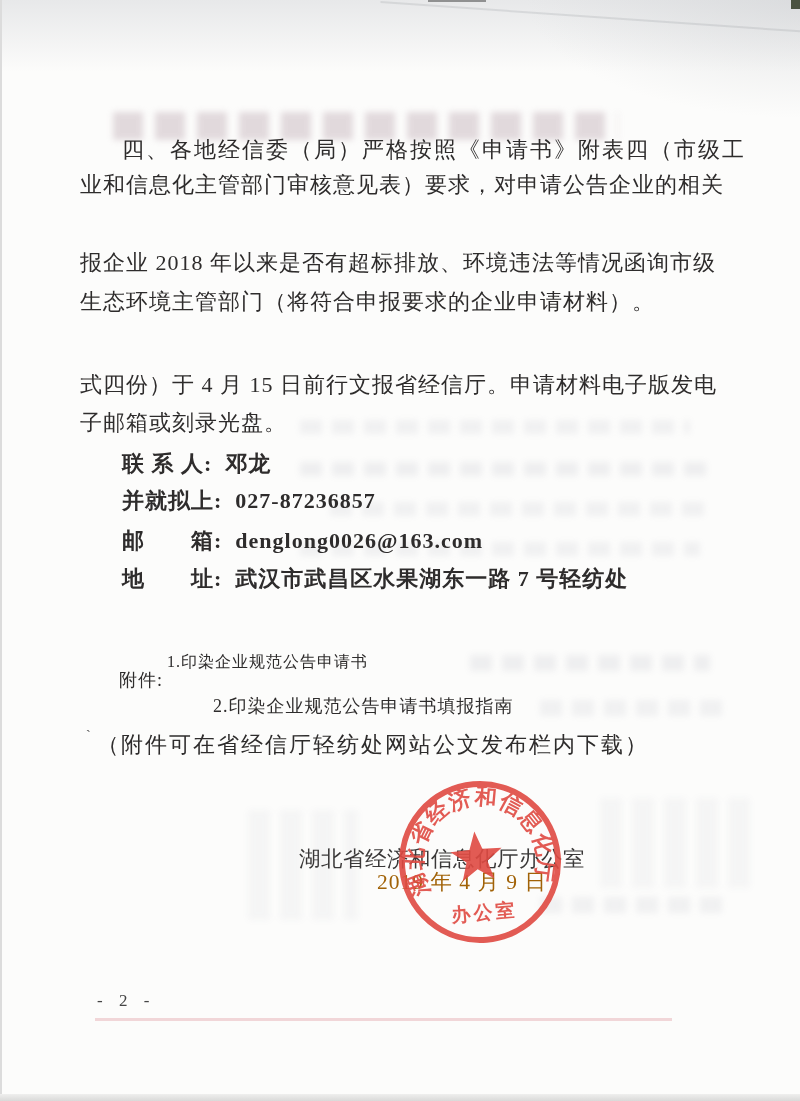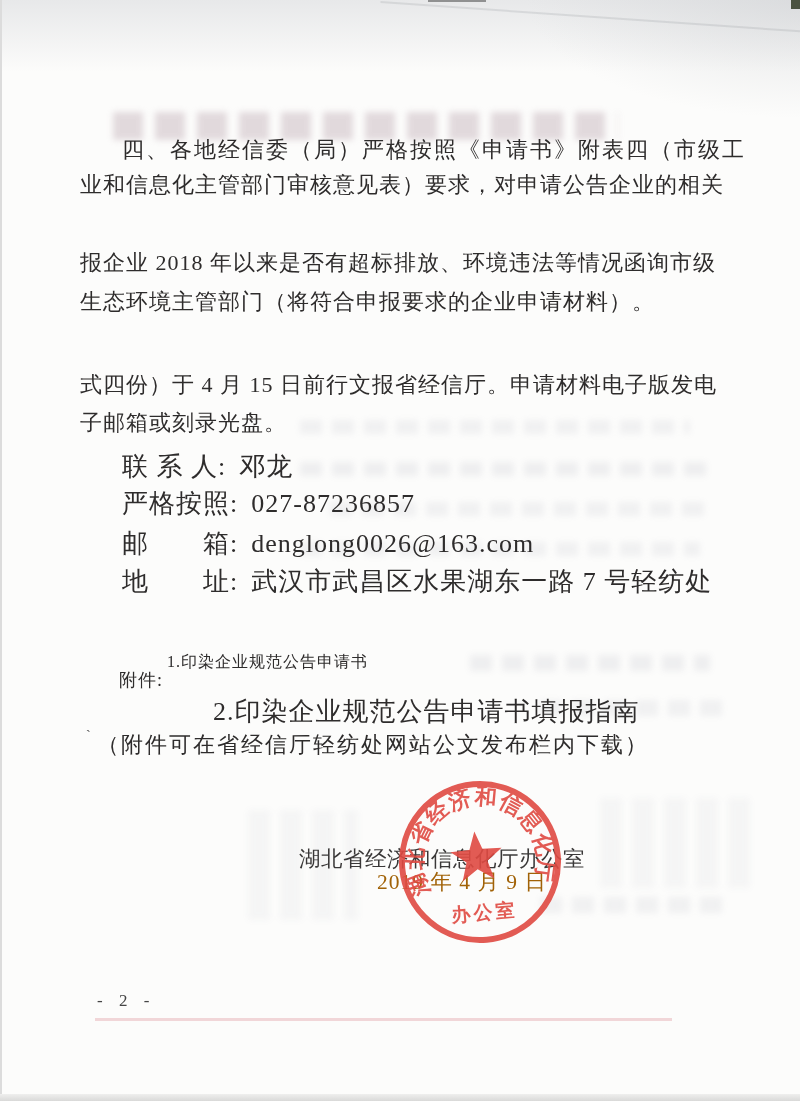--- a/index.html
+++ b/index.html
@@ -36,25 +36,25 @@
   .s5{left:470px;top:655px;width:240px;height:16px;opacity:.12;}
   .s6{left:540px;top:700px;width:190px;height:16px;opacity:.10;}
   .s7{left:600px;top:798px;width:150px;height:90px;opacity:.06;}
   .s8{left:248px;top:810px;width:110px;height:110px;opacity:.06;}
   .s9{left:540px;top:897px;width:190px;height:16px;opacity:.10;}
 
   
   .line{position:absolute;left:80px;font-size:22px;line-height:27px;
     letter-spacing:1px;white-space:nowrap;color:#2e2c2c;}
   .indent{padding-left:42px;letter-spacing:2px;}
-  .contact-row{position:absolute;left:122px;font-size:26px;white-space:nowrap;letter-spacing:1px;}
+  .contact-row{position:absolute;left:122px;font-size:22px;white-space:nowrap;letter-spacing:1px;font-weight:bold;}
   .contact-value{margin-left:13px;}
   .attach-label{position:absolute;left:119px;font-size:18px;letter-spacing:1px;white-space:nowrap;margin-top:16px;}
   .attach-item1{position:absolute;left:167px;font-size:16px;letter-spacing:1px;white-space:nowrap;}
-  .attach-item2{position:absolute;left:213px;font-size:26px;letter-spacing:1px;white-space:nowrap;text-align:center;}
+  .attach-item2{position:absolute;left:213px;font-size:18px;letter-spacing:1px;white-space:nowrap;text-align:center;}
   .attach-note{position:absolute;left:97px;font-size:22px;letter-spacing:2px;white-space:nowrap;}
   .stray{position:absolute;left:86px;top:728px;font-size:14px;color:#4a4a4a;}
 
   .sig-org{position:absolute;left:299px;top:844px;font-size:21.5px;letter-spacing:0.5px;
     white-space:nowrap;color:#3a3838;}
   .sig-date{position:absolute;left:377px;top:867px;font-size:21.5px;letter-spacing:1px;
     white-space:nowrap;color:#a16207;}
 
   .seal{position:absolute;left:395px;top:777px;width:170px;height:170px;
     transform:rotate(-5deg);opacity:.9;}
@@ -93,21 +93,21 @@
   <div class="line" style="top:249px">报企业 2018 年以来是否有超标排放、环境违法等情况函询市级</div>
   <div class="line" style="top:288px">生态环境主管部门（将符合申报要求的企业申请材料）。</div>
 
   <div class="line" style="top:371px">式四份）于 4 月 15 日前行文报省经信厅。申请材料电子版发电</div>
   <div class="line" style="top:409px">子邮箱或刻录光盘。</div>
 
   <div class="contact-row" style="top:449px">
     <span>联 系 人:</span><span class="contact-value">邓龙</span>
   </div>
   <div class="contact-row" style="top:486px">
-    <span>严格按照:</span><span class="contact-value">027-87236857</span>
+    <span>并就拟上:</span><span class="contact-value">027-87236857</span>
   </div>
   <div class="contact-row" style="top:526px">
     <span>邮　　箱:</span><span class="contact-value">denglong0026@163.com</span>
   </div>
   <div class="contact-row" style="top:564px">
     <span>地　　址:</span><span class="contact-value">武汉市武昌区水果湖东一路 7 号轻纺处</span>
   </div>
 
   <div class="attach-label" style="top:652px">附件:</div>
   <div class="attach-item1" style="top:652px">1.印染企业规范公告申请书</div>

